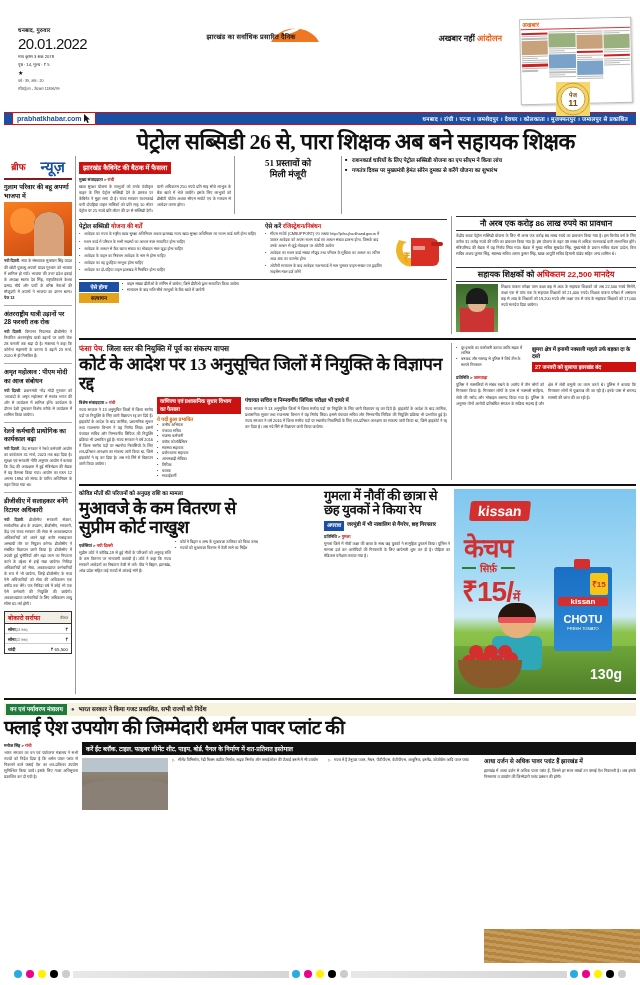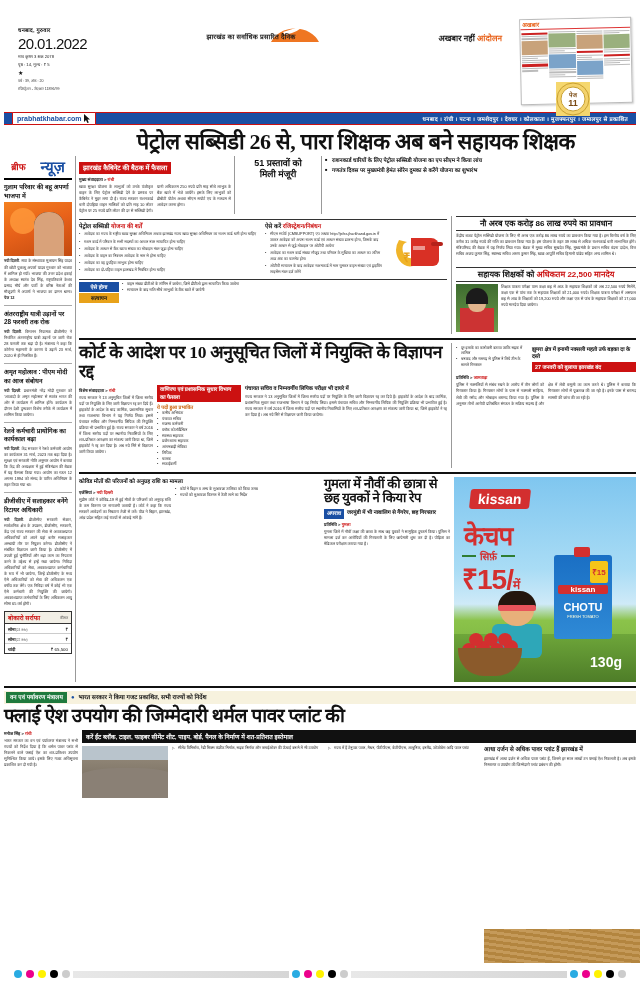--- a/index.html
+++ b/index.html
@@ -60,21 +60,21 @@
   .lead-wrap { display:flex; }
   .lead-head { flex:1; text-align:center; font-size:22px; font-weight:bold; line-height:1.1; padding:5px 0 2px 0;
                font-family:"Liberation Serif",serif; letter-spacing:-.4px;}
 
   
   .grid { display:flex; gap:3px; }
   .col-brief { width:72px; border-right:1px solid #999; padding-right:3px; }
   .col-main { flex:1; }
 
   
-  .brief-hd { display:flex; align-items:center; justify-content:center; gap:15px; border-bottom:2px solid #000000; padding-bottom:2px; margin-bottom:3px;}
+  .brief-hd { display:flex; align-items:center; justify-content:center; gap:15px; border-bottom:2px solid #7f1d1d; padding-bottom:2px; margin-bottom:3px;}
   .brief-hd .r { color:#cc1111; font-size:9px; font-weight:bold; }
   .brief-hd .b { color:#1a4fa3; font-size:15px; font-weight:bold; }
   .bi-title { font-size:6.4px; font-weight:bold; line-height:1.35; color:#111; margin:3px 0 2px; }
   .bi-photo { width:100%; height:54px; background:linear-gradient(160deg,#f48120 0%,#e8621a 45%,#c24a10 100%); position:relative; overflow:hidden; margin:2px 0;}
   .bi-photo .lotus { position:absolute; left:6px; top:6px; width:26px; height:26px; border-radius:50%; background:#ff9a3c; opacity:.8;}
   .bi-photo .face { position:absolute; right:8px; bottom:0; width:30px; height:44px; background:#d9a27a; border-radius:14px 14px 0 0;}
   .bi-photo .hair { position:absolute; right:8px; bottom:22px; width:30px; height:22px; background:#2b1a10; border-radius:14px 14px 0 0;}
   .bi-text { font-size:3.9px; line-height:1.55; text-align:justify; color:#222; }
   .bi-text b { font-weight:bold; }
   .bi-rule { height:1px; background:#aaa; margin:4px 0; }
@@ -82,21 +82,21 @@
   .sar-hd { background:#f2efe6; display:flex; justify-content:space-between; align-items:center; padding:1px 3px; border-bottom:1px solid #333;}
   .sar-hd .t { color:#cc1111; font-size:6.2px; font-weight:bold; }
   .sar-hd .s { color:#444; font-size:3.6px; }
   .sar-row { display:flex; justify-content:space-between; padding:1.5px 3px; border-bottom:1px solid #ccc; font-size:4.4px; }
   .sar-row b { font-weight:bold; }
   .sar-row .u { color:#666; font-size:3.2px; }
 
   
   .topstory { display:flex; gap:3px; }
   .ts-left { width:152px; }
-  .ts-mid { width:88px; }
+  .ts-mid { width:108px;font-family:Liberation Serif, serif; }
   .ts-right { flex:1; }
   .redtag { background:#cc1111; color:#fff; font-size:6.6px; font-weight:bold; padding:1.5px 4px; display:inline-block; }
   .byline { font-size:4.2px; font-weight:bold; color:#111; margin:3px 0 2px; }
   .byline .loc { color:#cc1111; }
   .bodytext { font-size:3.9px; line-height:1.55; text-align:justify; color:#222; column-gap:4px; }
   .bodytext.two { column-count:2; }
   .approved { border-left:1px solid #999; border-right:1px solid #999; text-align:center; padding:2px; }
   .approved .n { font-size:9px; font-weight:bold; line-height:1.25; }
   .bullets { list-style:none; }
   .bullets li { font-size:5.6px; font-weight:bold; line-height:1.45; padding-left:7px; position:relative; margin-bottom:2px; color:#111;}
@@ -460,21 +460,24 @@
               <span class="f"></span>
               <span class="h"></span>
             </div>
             <div class="bodytext">शिक्षक पात्रता परीक्षा पास कक्षा छह से आठ के सहायक शिक्षकों को अब 22,500 रुपये मिलेंगे, कक्षा एक से पांच तक के सहायक शिक्षकों को 21,000 रुपये। शिक्षक पात्रता परीक्षा में असफल छह से आठ के शिक्षकों को 19,200 रुपये और कक्षा एक से पांच के सहायक शिक्षकों को 17,000 रुपये मानदेय दिया जायेगा।</div>
           </div>
         </div>
       </div>
 
       <div class="blk2">
         <div class="b2-left">
-          <div class="h2head">कोर्ट के आदेश पर 10 अनुसूचित जिलों में नियुक्ति के विज्ञापन रद्द</div>
+          <div class="kicker">
+            <span class="r">फंसा पेच.</span><span> जिला स्तर की नियुक्ति में पूर्व का संकल्प वापस</span>
+          </div>
+          <div class="h2head">कोर्ट के आदेश पर 13 अनुसूचित जिलों में नियुक्ति के विज्ञापन रद्द</div>
           <div class="sub3">
             <div class="s3a">
               <div class="byline">
                 <span>विशेष संवाददाता</span> &gt;
                 <span class="loc">रांची</span>
               </div>
               <div class="bodytext">राज्य सरकार ने 13 अनुसूचित जिलों में जिला स्तरीय पदों पर नियुक्ति के लिए जारी विज्ञापन रद्द कर दिये हैं। हाइकोर्ट के आदेश के बाद कार्मिक, प्रशासनिक सुधार तथा राजभाषा विभाग ने यह निर्णय लिया। इससे पंचायत सचिव और निम्नवर्गीय लिपिक की नियुक्ति प्रक्रिया भी प्रभावित हुई है। राज्य सरकार ने वर्ष 2016 में जिला स्तरीय पदों पर स्थानीय निवासियों के लिए शत-प्रतिशत आरक्षण का संकल्प जारी किया था, जिसे हाइकोर्ट ने रद्द कर दिया है। अब नये सिरे से विज्ञापन जारी किया जायेगा।</div>
             </div>
             <div class="s3b">
               <span class="boxtag">वाणिज्य एवं प्रशासनिक सुधार विभाग का फैसला</span>
@@ -514,20 +517,21 @@
             <span>प्रतिनिधि</span> &gt;
             <span class="loc">जामताड़ा</span>
           </div>
           <div class="bodytext two">पुलिस ने नक्सलियों से संबंध रखने के आरोप में तीन लोगों को गिरफ्तार किया है। गिरफ्तार लोगों के पास से नक्सली साहित्य, लेवी की रसीद और मोबाइल बरामद किया गया है। पुलिस के अनुसार तीनों आरोपी प्रतिबंधित संगठन के सक्रिय सदस्य हैं और क्षेत्र में लेवी वसूली का काम करते थे। पुलिस ने बताया कि गिरफ्तार लोगों से पूछताछ की जा रही है। इनके पास से बरामद सामग्री की जांच की जा रही है।</div>
         </div>
       </div>
 
       <div class="blk3">
         <div class="b3a">
           <div class="kicker" style="font-size:5.6px">कोविड मौतों की परिजनों को अनुग्रह राशि का मामला</div>
+          <div class="h2head">मुआवजे के कम वितरण से सुप्रीम कोर्ट नाखुश</div>
           <div style="display:flex; gap:4px; margin-top:2px;">
             <div style="width:92px">
               <div class="byline">
                 <span>एजेंसियां</span> &gt;
                 <span class="loc">नयी दिल्ली</span>
               </div>
               <div class="bodytext">सुप्रीम कोर्ट ने कोविड-19 से हुई मौतों के परिजनों को अनुग्रह राशि के कम वितरण पर नाराजगी जतायी है। कोर्ट ने कहा कि राज्य सरकारें आवेदनों का निबटारा तेजी से करें। पीठ ने बिहार, झारखंड, आंध्र प्रदेश सहित कई राज्यों से आंकड़े मांगे हैं।</div>
             </div>
             <ul class="dashlist" style="flex:1">
               <li>कोर्ट ने बिहार व अन्य के मुआवजा तालिका को किया तलब</li>

